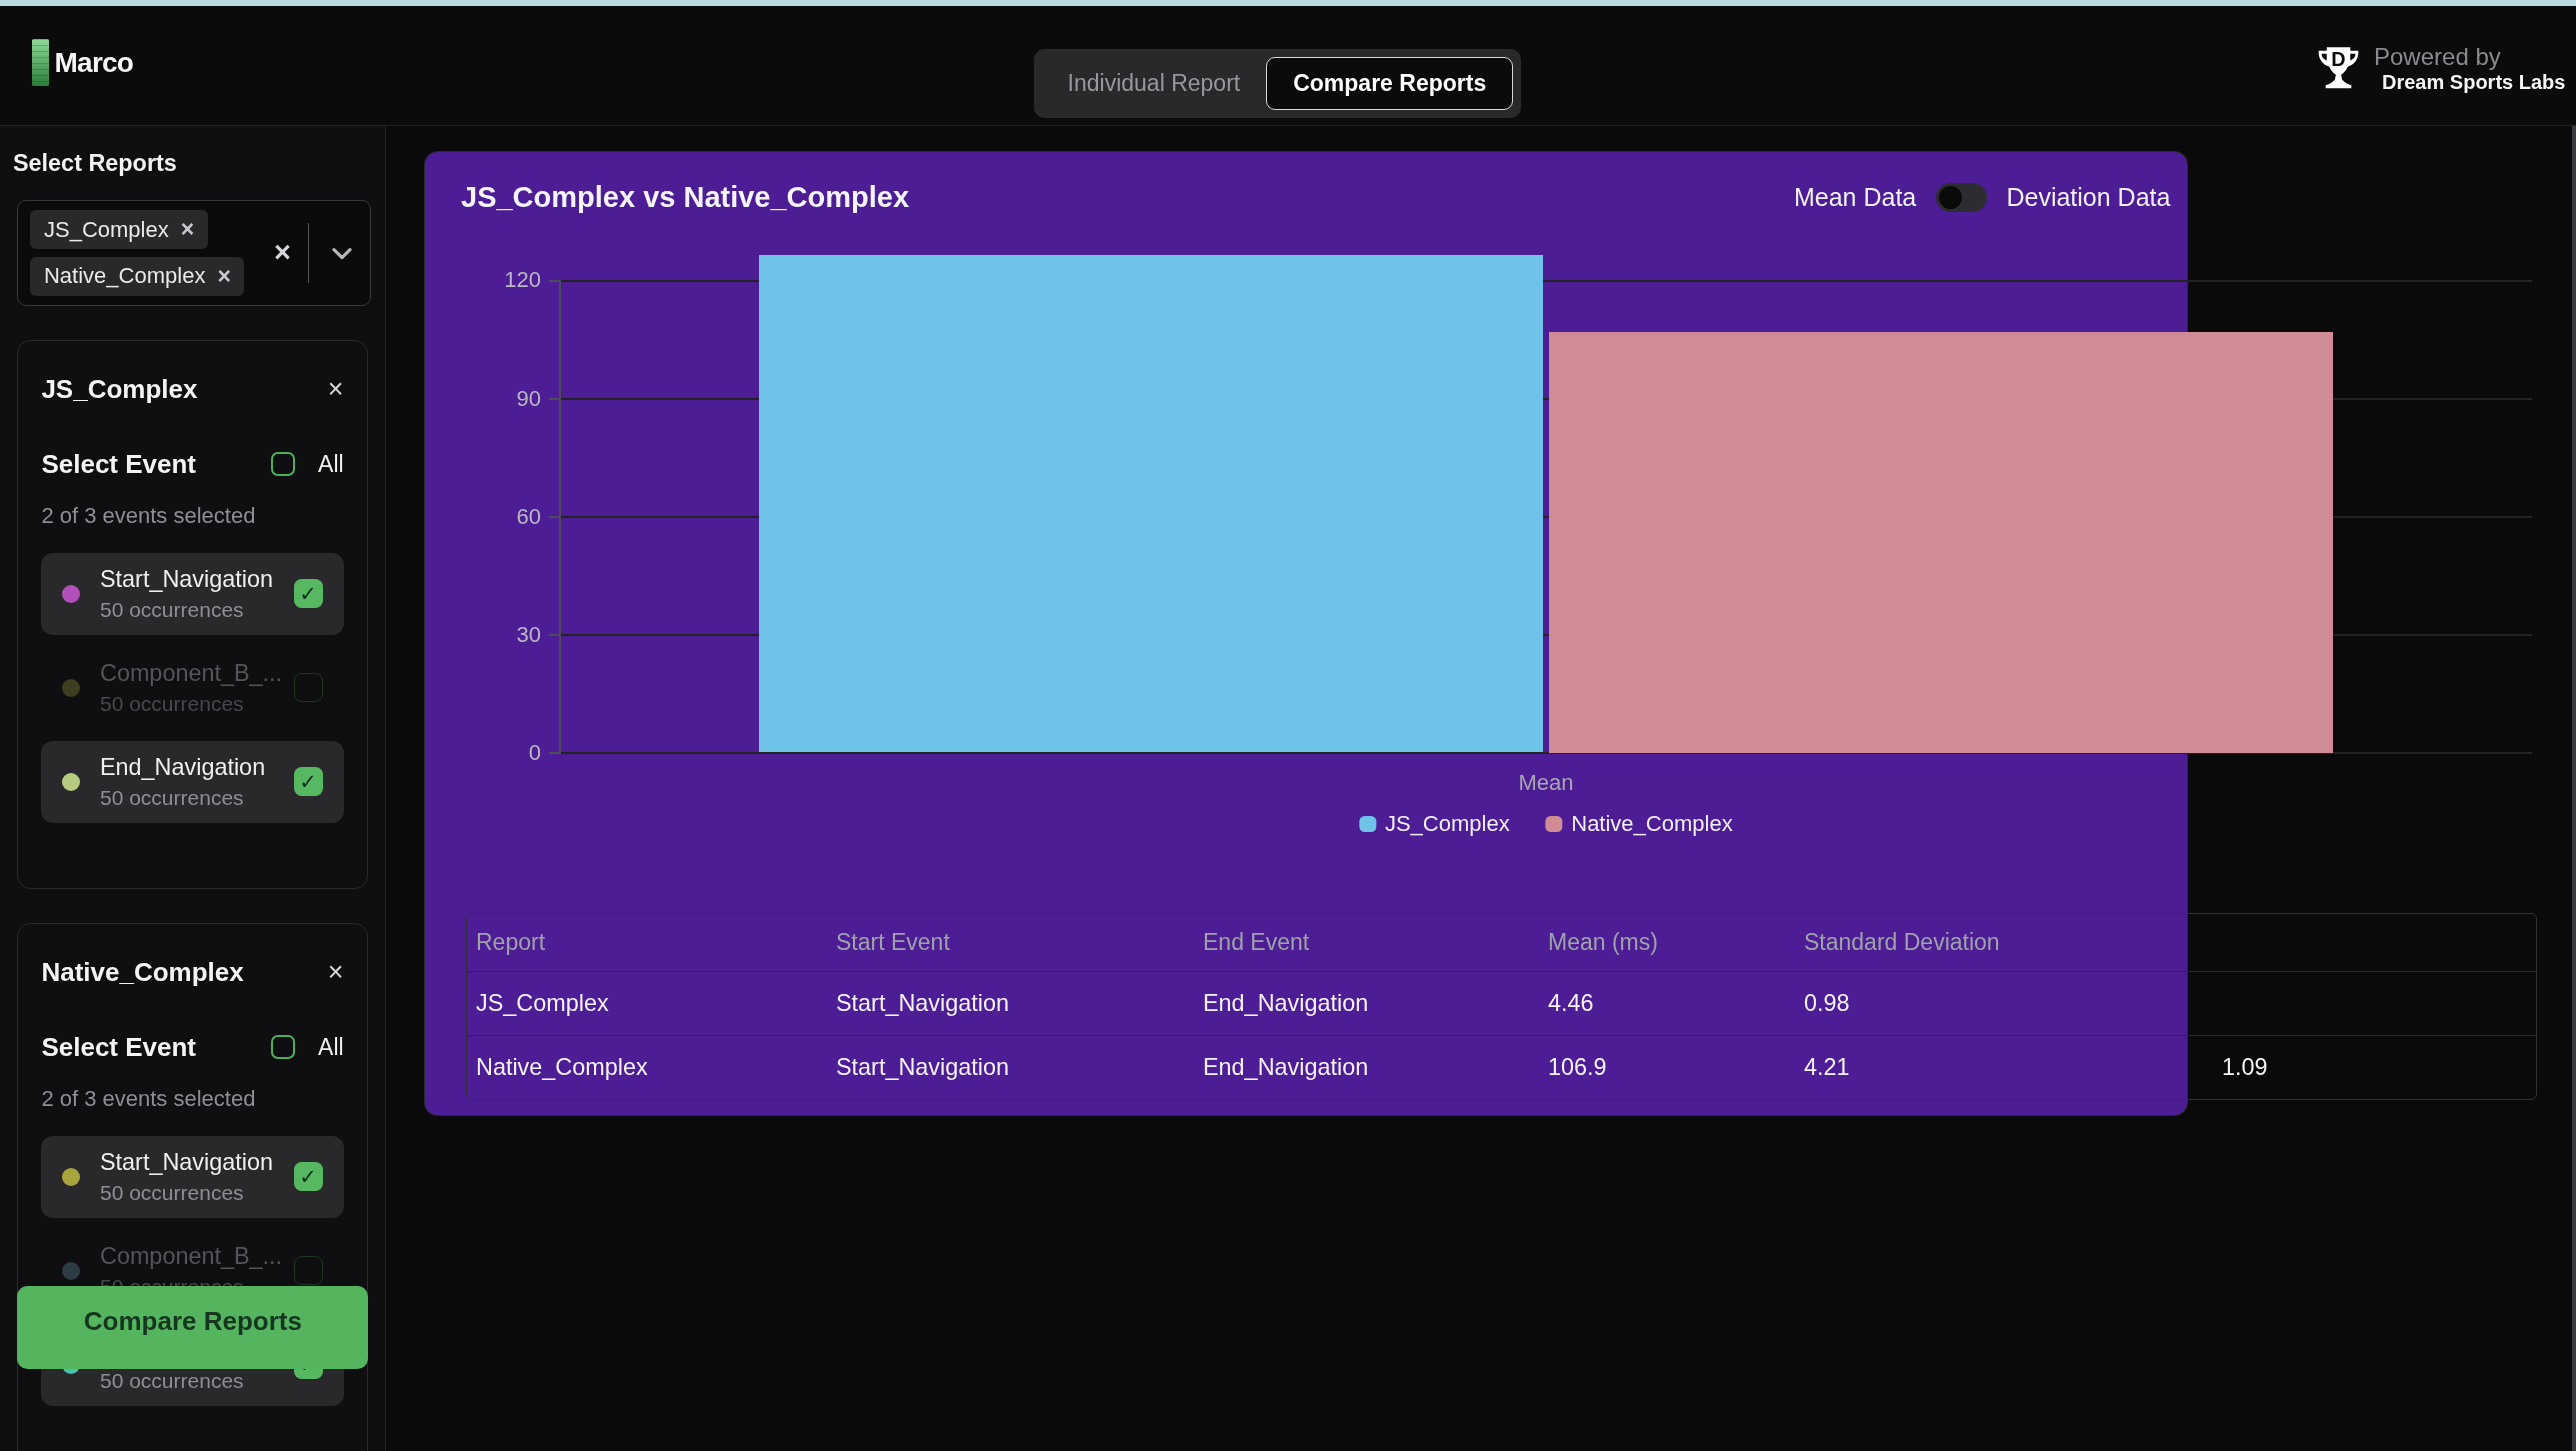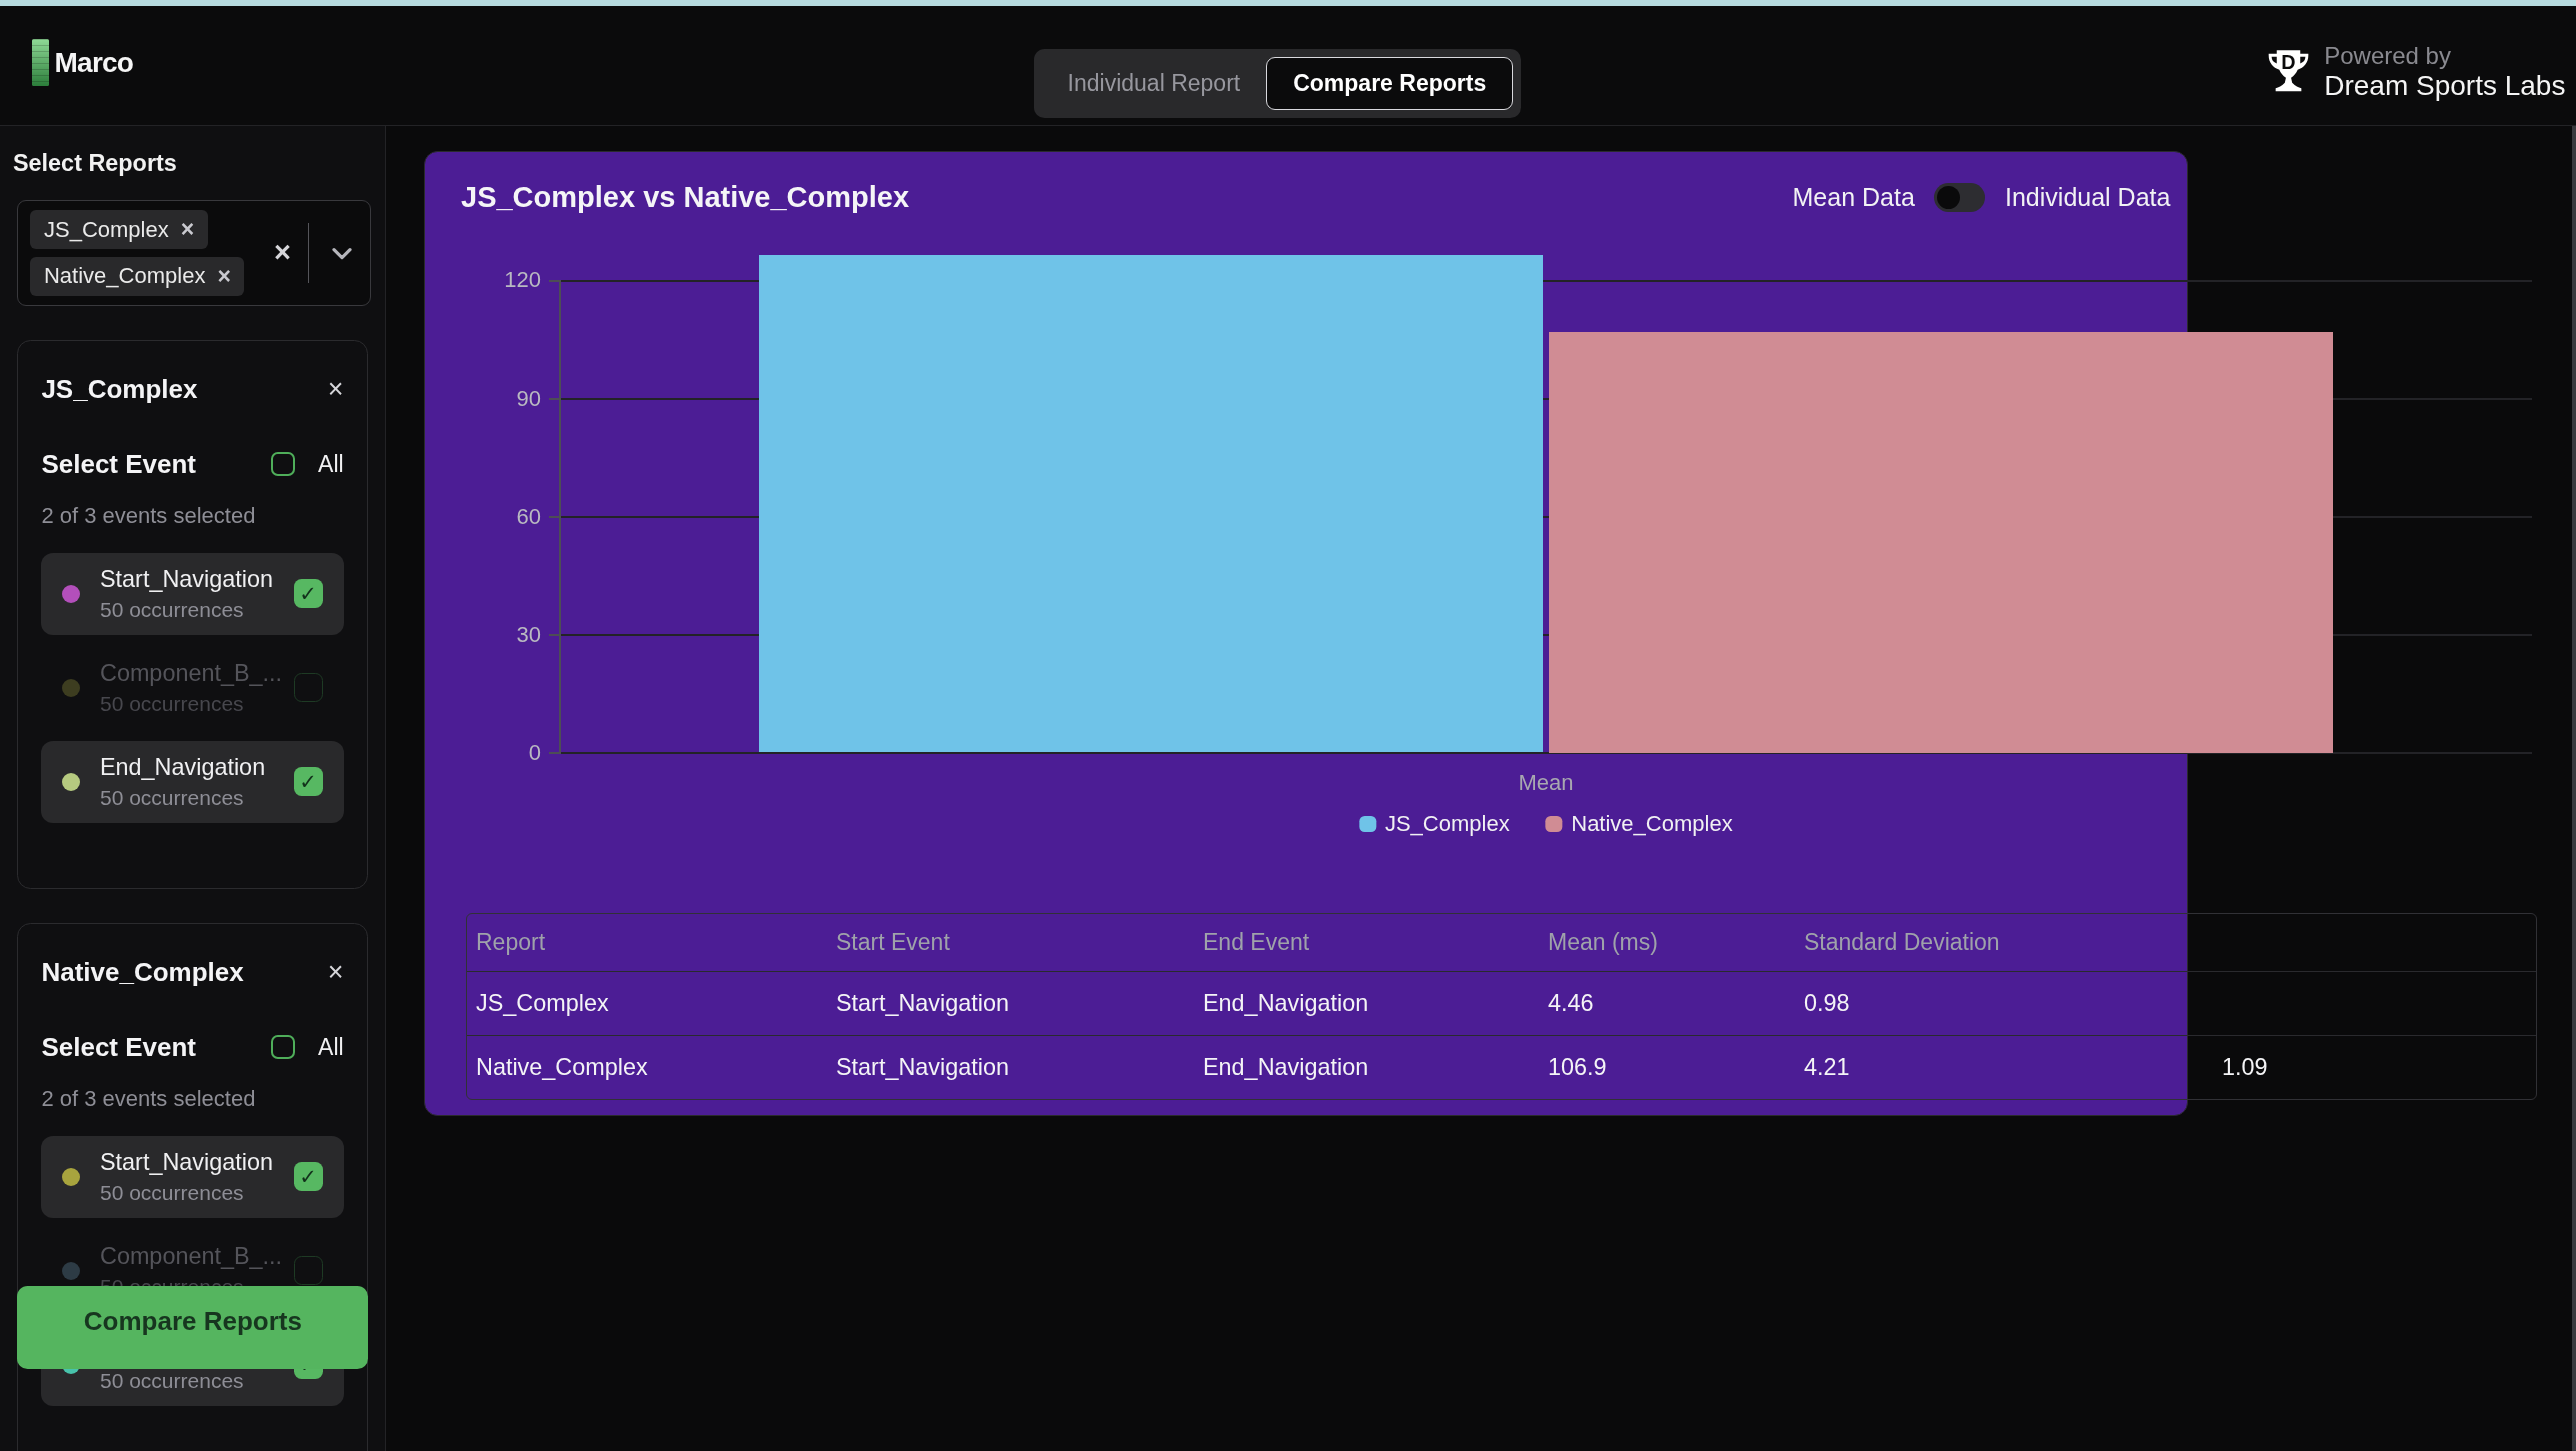--- a/index.html
+++ b/index.html
@@ -16,21 +16,21 @@
     repeating-linear-gradient(to bottom,rgba(0,0,0,.18) 0 1.5px,rgba(0,0,0,0) 1.5px 6px),
     linear-gradient(to bottom,#8fd996,#2c7e3b);}
   .logo-text{color:#f5f5f5;font-size:28px;font-weight:800;letter-spacing:-0.8px;margin-left:6px;}
   .nav-toggle{position:absolute;left:1034px;top:43px;height:69px;background:#29292b;border-radius:10.6px;display:flex;align-items:center;padding:0 7.6px;box-sizing:border-box;}
   .nav-btn{font-family:inherit;border:none;background:transparent;cursor:pointer;font-size:23px;}
   .nav-btn.inactive{color:#97979e;padding:0 26px;}
   .nav-btn.active{color:#fff;font-weight:600;background:#0b0b0c;border:1.5px solid #d9d9de;border-radius:9px;height:53px;padding:0 26px;}
   .powered{position:absolute;right:10.6px;top:36px;display:flex;align-items:center;gap:12px;}
   .powered-texts{display:flex;flex-direction:column;line-height:1.15;}
   .powered-label{color:#8a8a90;font-size:24px;}
-  .powered-brand{color:#f5f5f5;font-size:28px;font-weight:400;}
+  .powered-brand{color:#f5f5f5;font-size:20px;font-weight:700;margin-left:8px;}
 
   
   aside{position:absolute;left:0;top:126px;width:386px;height:1326px;background:#0f0f11;border-right:1.5px solid #232326;box-sizing:border-box;overflow:hidden;}
   .sr-label{margin:24px 0 0 13px;color:#f2f2f2;font-size:23.4px;font-weight:600;}
   .select-box{margin:23px 14.4px 0 17.4px;min-height:98px;background:#0b0b0c;border:1.5px solid #39393d;border-radius:9px;display:flex;align-items:center;padding:9px 12px;box-sizing:border-box;}
   .chips{display:flex;flex-direction:column;gap:7.6px;flex:1;}
   .chip{display:inline-flex;align-items:center;align-self:flex-start;background:#29292b;border-radius:6px;height:39px;padding:0 13.6px;}
   .chip-label{color:#eaeaea;font-size:22px;}
   .chip-x{color:#c9c9cf;font-size:23px;font-weight:700;margin-left:12px;cursor:pointer;line-height:1;}
   .ms-controls{display:flex;align-items:center;}
@@ -233,21 +233,21 @@
 
   <main>
     <section class="card">
       <div class="card-head">
         <h2 class="card-title">JS_Complex vs Native_Complex</h2>
         <div class="mode-toggle">
           <span>Mean Data</span>
           <span class="switch">
               <span class="knob"></span>
             </span>
-          <span>Individual Data</span>
+          <span>Deviation Data</span>
         </div>
       </div>
       <div class="chart" id="chart">
           <div class="gridline" style="left: 135px; top: 600px; width: 1972px;"></div>
           <div class="tickmark" style="left: 124px; top: 600px;"></div>
           <div class="ticklabel" style="left: 18px; top: 588px;">0</div>
           <div class="gridline" style="left: 135px; top: 482px; width: 1972px;"></div>
           <div class="tickmark" style="left: 124px; top: 482px;"></div>
           <div class="ticklabel" style="left: 18px; top: 470px;">30</div>
           <div class="gridline" style="left: 135px; top: 364px; width: 1972px;"></div>

